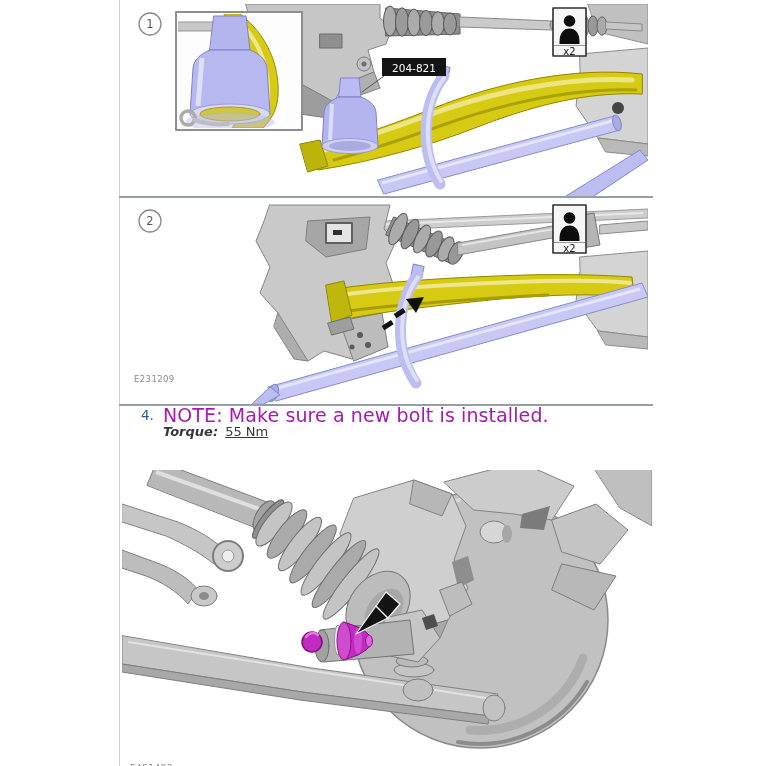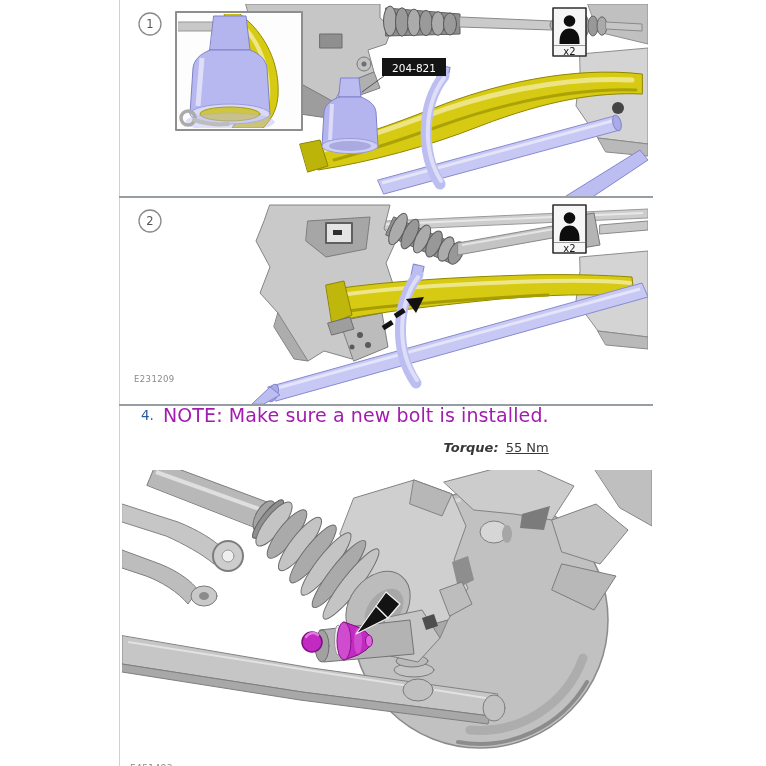--- a/index.html
+++ b/index.html
@@ -14,21 +14,21 @@
   svg { display:block; }
   svg path, svg polygon, svg rect, svg ellipse, svg circle, svg polyline {
     stroke-linejoin:round; stroke-linecap:round;
   }
   svg text { font-family:"DejaVu Sans", sans-serif; }
 
   .note-block { position:absolute; left:128px; top:407px; width:524px; }
   .note-row { display:flex; align-items:flex-start; }
   .step-num { margin-left:13px; width:22px; color:#2a5b9d; font-size:13.5px; line-height:16.5px; }
   .note-line { color:#a21caf; font-size:19px; line-height:16.5px; letter-spacing:0.1px; }
-  .torque-line { margin-top:16px; font-size:13px; color:#383838;text-align:right; }
+  .torque-line { margin-top:0; font-size:13px; color:#383838; }
   .torque-label { font-weight:bold; font-style:italic; padding-right:7px; }
   .torque-value { text-decoration:underline; }
 </style>
 </head>
 <body>
 
 <div class="page">
 
   <div class="vline"></div>
   <div class="hline" style="top:196px"></div>

